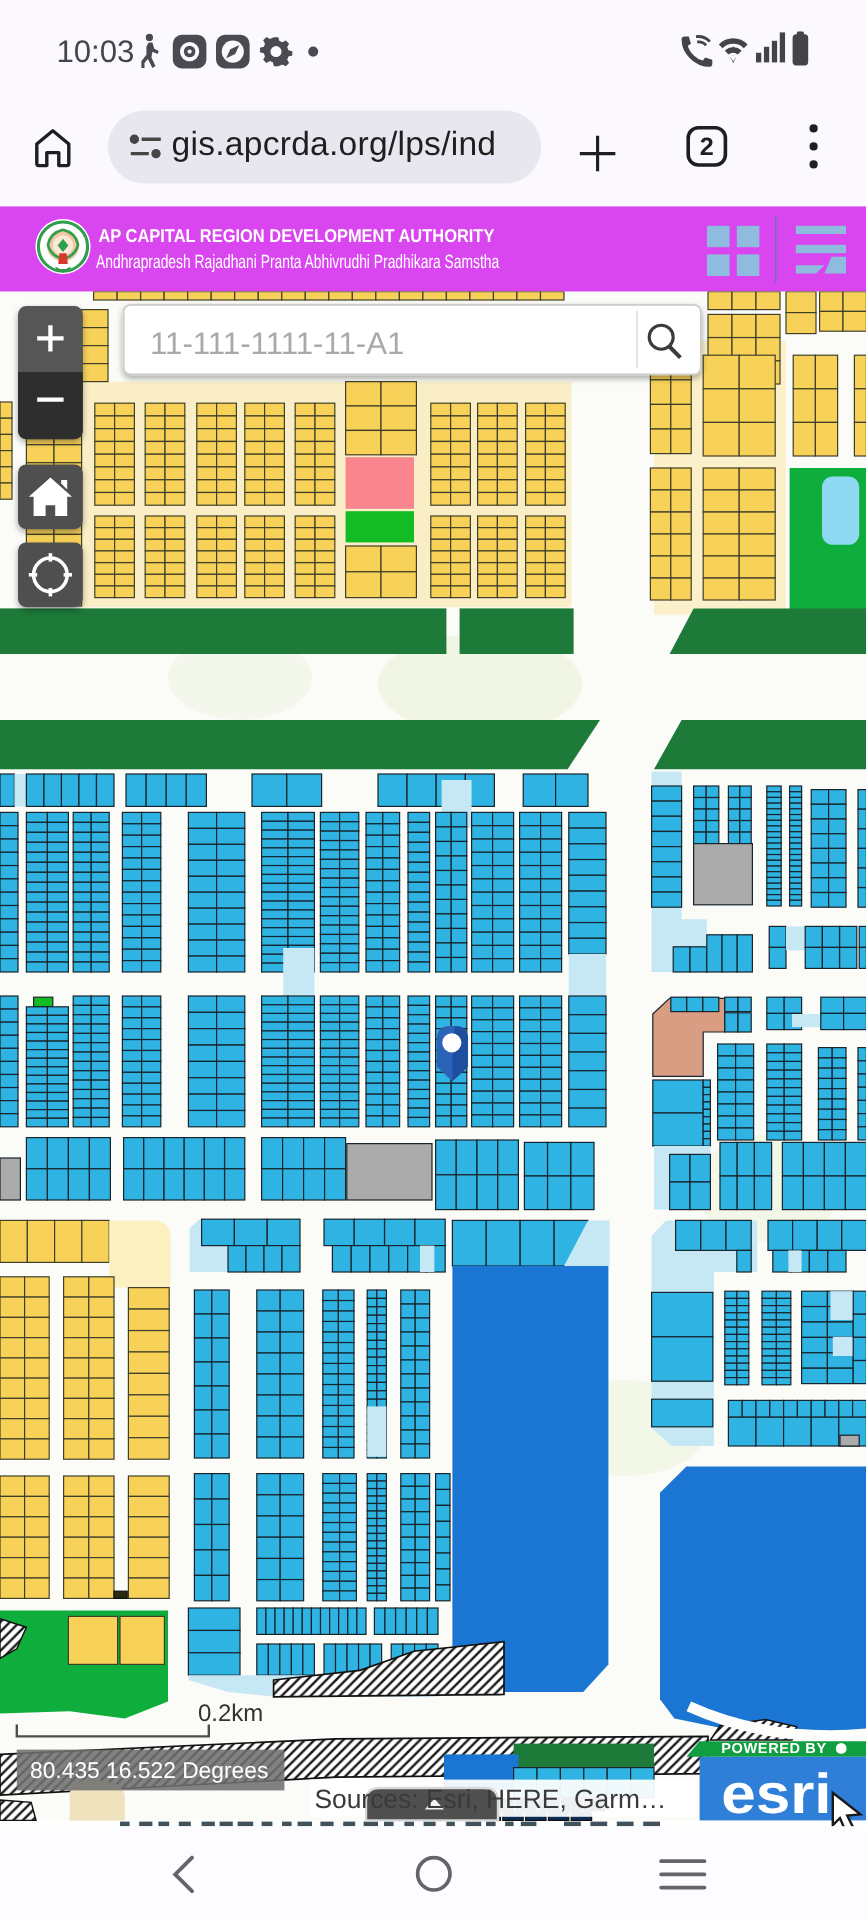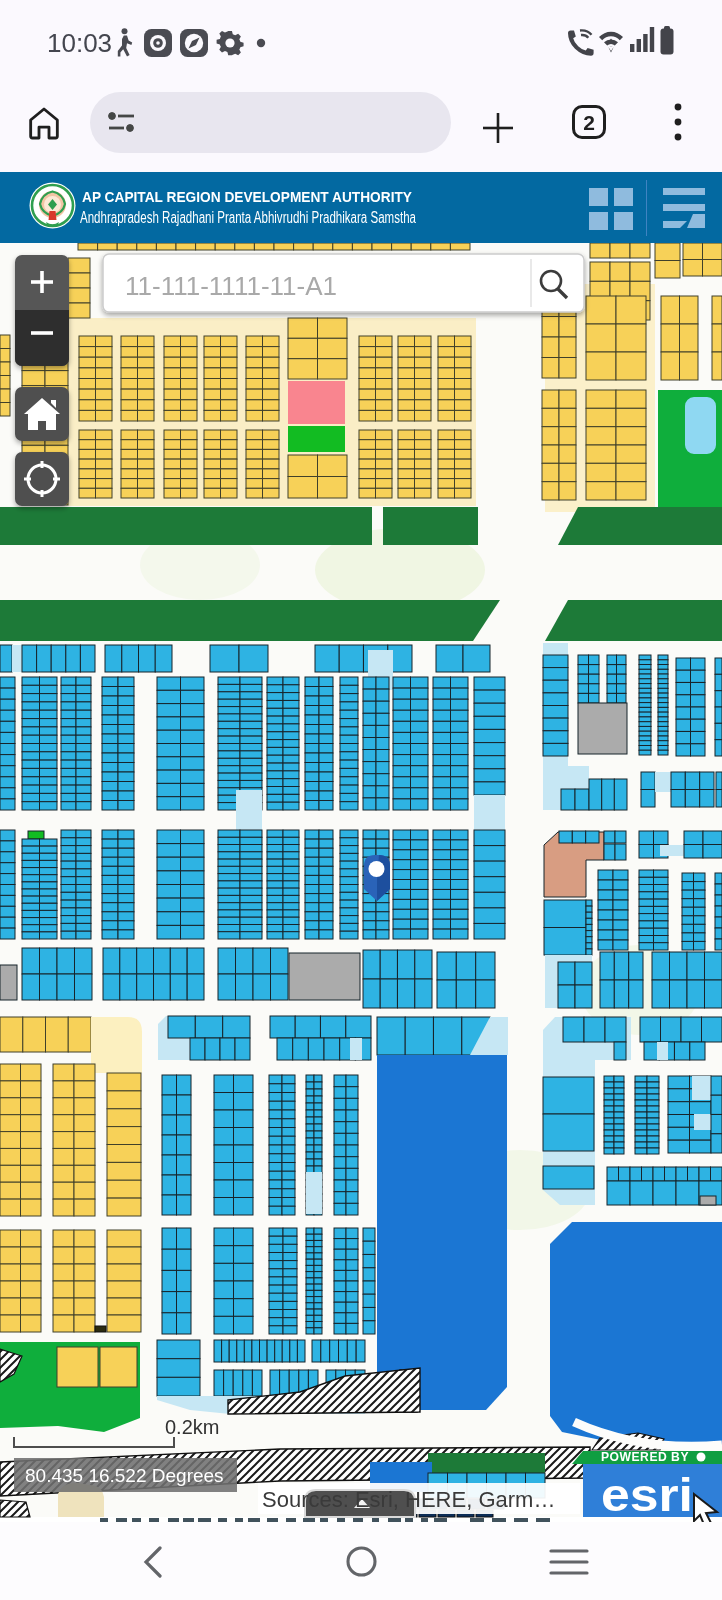--- a/index.html
+++ b/index.html
@@ -1,21 +1,21 @@
 <!DOCTYPE html>
 <html><head><meta charset="utf-8">
 <style>
 *{margin:0;padding:0;box-sizing:border-box}
 body{width:722px;height:1600px;font-family:"Liberation Sans",sans-serif;overflow:hidden;background:#fff}
 .abs{position:absolute}
 #phone{position:relative;width:612px;height:1600px}
 #statusbar{position:absolute;top:0;left:0;width:722px;height:85px;background:#fbf9fe}
 #toolbar{position:absolute;top:85px;left:0;width:722px;height:87px;background:#fbf9fe}
 #urlpill{position:absolute;left:90px;top:7px;width:361px;height:61px;background:#e8e6ef;border-radius:31px}
-#header{position:absolute;top:172px;left:0;width:722px;height:71px;background:#0369a1}
+#header{position:absolute;top:172px;left:0;width:722px;height:71px;background:#d946ef}
 #map{position:absolute;top:243px;left:0;width:722px;height:1279px}
 #navbar{position:absolute;top:1522px;left:0;width:722px;height:78px;background:#fdfcfe}
 .time{position:absolute;left:47px;top:28px;font-size:26px;color:#44464f}
 .url{position:absolute;left:53px;top:12px;font-size:28px;color:#1f1f1f;letter-spacing:.2px}
 </style></head>
 <body>
 <div id="phone">
 
   <div id="statusbar">
 
@@ -87,20 +87,21 @@
 
     <div id="urlpill">
 
       <svg class="abs" style="left:17px;top:17px" width="29" height="27" viewBox="0 0 29 27" stroke="#454746" fill="#454746">
         <circle cx="5" cy="7" r="3.4" fill="#454746"></circle>
           <line x1="11" y1="7" x2="27" y2="7" stroke-width="2.8"></line>
         <circle cx="23" cy="19" r="3.4" fill="#454746"></circle>
           <line x1="2" y1="19" x2="17" y2="19" stroke-width="2.8"></line>
       </svg>
 
+      <div class="url">gis.apcrda.org/lps/ind</div>
     </div>
 
     <svg class="abs" style="left:483px;top:28px" width="30" height="30" viewBox="0 0 30 30" stroke="#1f1f1f" stroke-width="2.6">
         <line x1="15" y1="0" x2="15" y2="30"></line>
         <line x1="0" y1="15" x2="30" y2="15"></line>
       </svg>
 
     <div class="abs" style="left:572px;top:20px;width:34px;height:34px;border:3px solid #1f1f1f;border-radius:10px;text-align:center;font-size:21px;font-weight:bold;color:#1f1f1f;line-height:29px">2</div>
 
     <svg class="abs" style="left:672px;top:16px" width="12" height="46" viewBox="0 0 12 46" fill="#1f1f1f">

